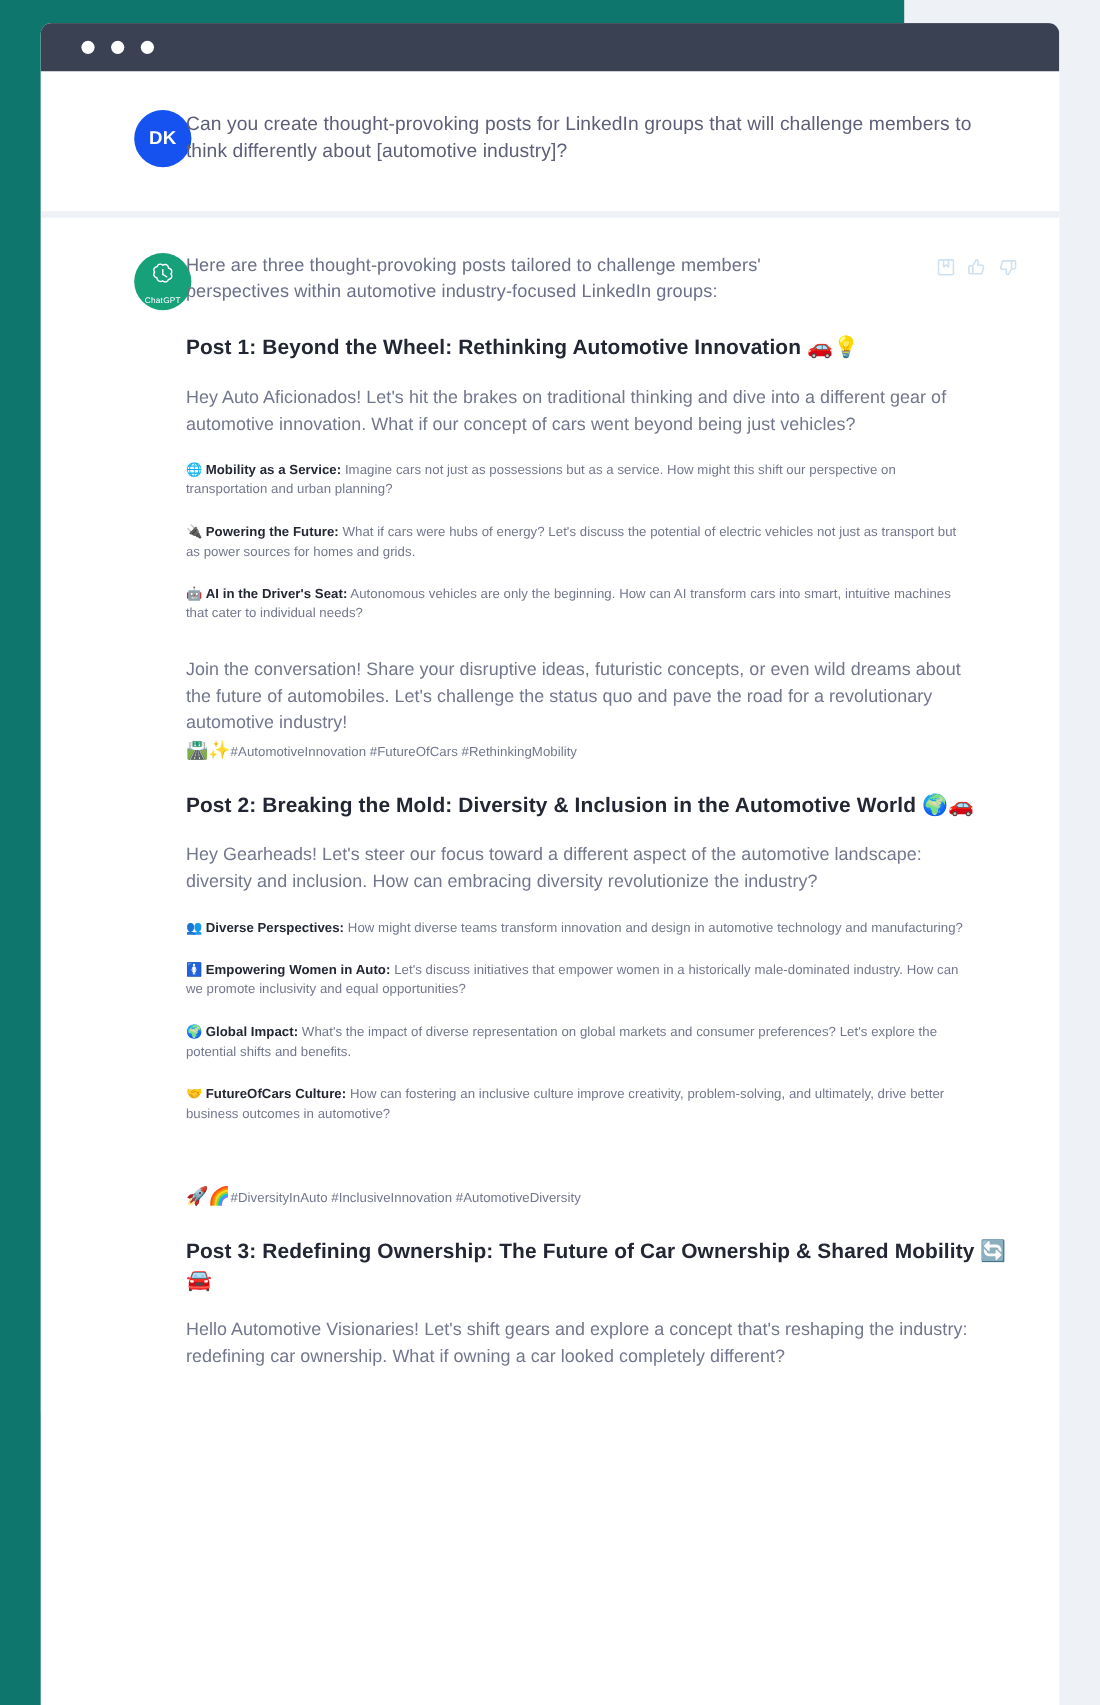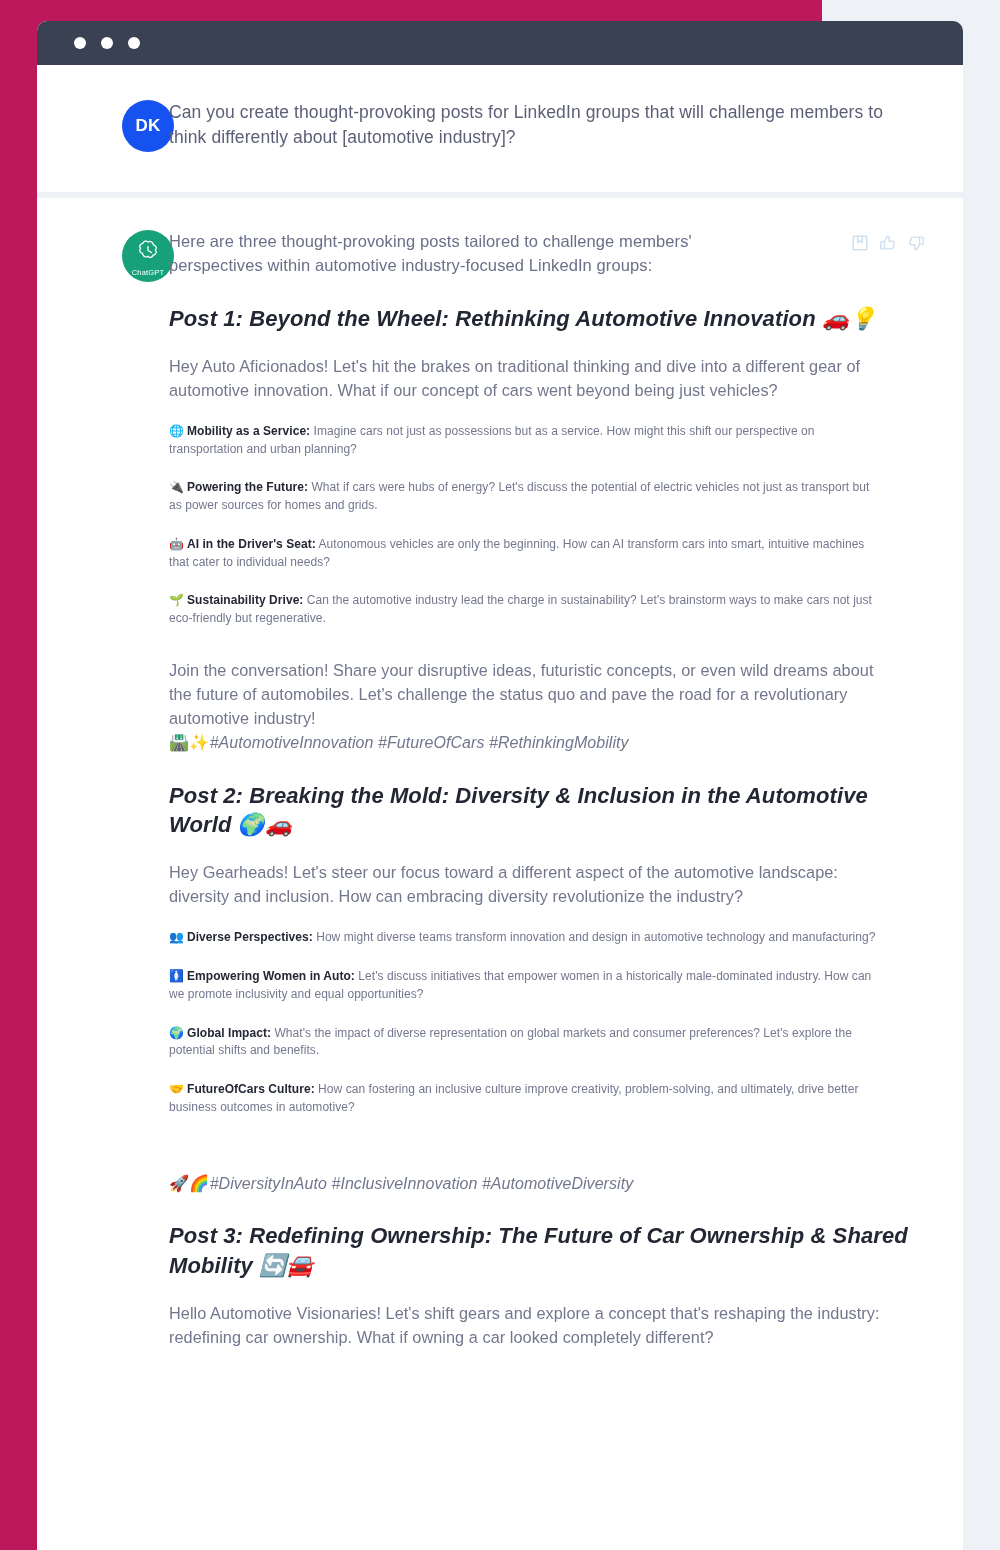--- a/index.html
+++ b/index.html
@@ -9,21 +9,21 @@
     height: 1550px;
     background: #eef2f6;
     font-family: "Liberation Sans", sans-serif;
     overflow: hidden;
   }
 
   #app {
     position: relative;
     width: 822px;
     height: 1550px;
-    background: #be185d;
+    background: #0f766e;
   }
 
   
   .window {
     position: absolute;
     left: 37px;
     top: 21px;
     width: 926px;
     height: 1529px;
     border-radius: 10px 10px 0 0;
@@ -115,27 +115,26 @@
     font-size: 16.5px;
     line-height: 1.45;
     color: #6b6f88;
     max-width: 620px;
     letter-spacing: 0.1px;
   }
 
   .post-block { margin-top: 26px; }
 
   .post-title {
-    font-size: 22px;
+    font-size: 19px;
     font-weight: bold;
     color: #232734;
     letter-spacing: 0.1px;
     line-height: 1.35;
     margin-bottom: 20px;
-    font-style: italic;
   }
 
   .para {
     font-size: 16.3px;
     line-height: 1.48;
     color: #73778e;
     letter-spacing: 0.05px;
     max-width: 716px;
     margin-bottom: 21px;
   }
@@ -150,23 +149,22 @@
     margin-bottom: 21px;
   }
   .bullet b {
     color: #232734;
     font-weight: bold;
   }
   .bullet .emoji { margin-right: 3px; }
 
   .closing { margin-top: 30px; }
   .hashtags {
-    font-style: italic;
     color: #73778e;
-    font-size: 16px;
+    font-size: 12px;
     letter-spacing: 0.05px;
   }
 
   
   .header-row {
     display: flex;
     align-items: flex-start;
     justify-content: space-between;
     gap: 20px;
   }
@@ -254,23 +252,20 @@
 
             <div class="bullet">
               <span class="emoji">🌐</span><b>Mobility as a Service:</b><span> Imagine cars not just as possessions but as a service. How might this shift our perspective on transportation and urban planning?</span>
             </div>
             <div class="bullet">
               <span class="emoji">🔌</span><b>Powering the Future:</b><span> What if cars were hubs of energy? Let's discuss the potential of electric vehicles not just as transport but as power sources for homes and grids.</span>
             </div>
             <div class="bullet">
               <span class="emoji">🤖</span><b>AI in the Driver's Seat:</b><span> Autonomous vehicles are only the beginning. How can AI transform cars into smart, intuitive machines that cater to individual needs?</span>
             </div>
-            <div class="bullet">
-              <span class="emoji">🌱</span><b>Sustainability Drive:</b><span> Can the automotive industry lead the charge in sustainability? Let's brainstorm ways to make cars not just eco-friendly but regenerative.</span>
-            </div>
 
             <div class="para closing">
               <span>Join the conversation! Share your disruptive ideas, futuristic concepts, or even wild dreams about the future of automobiles. Let's challenge the status quo and pave the road for a revolutionary automotive industry!</span><br>
               <span class="emoji">🛣️✨</span><span class="hashtags">#AutomotiveInnovation #FutureOfCars #RethinkingMobility</span>
             </div>
           </div>
 
           <div class="post-block">
             <div class="post-title">Post 2: Breaking the Mold: Diversity &amp; Inclusion in the Automotive World 🌍🚗</div>
             <div class="para">Hey Gearheads! Let's steer our focus toward a different aspect of the automotive landscape: diversity and inclusion. How can embracing diversity revolutionize the industry?</div>

